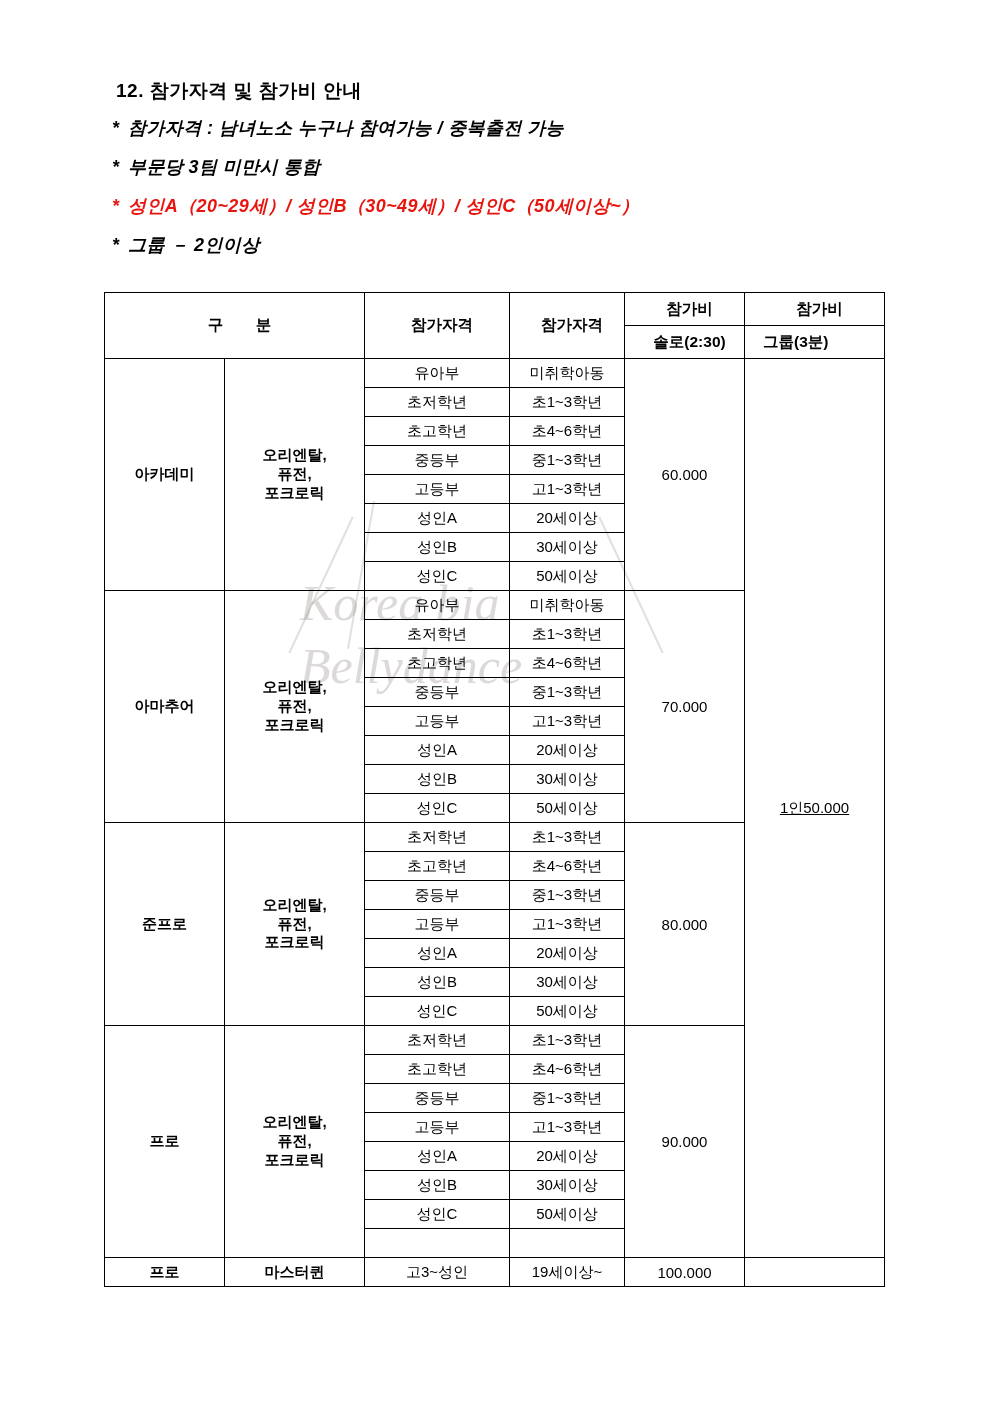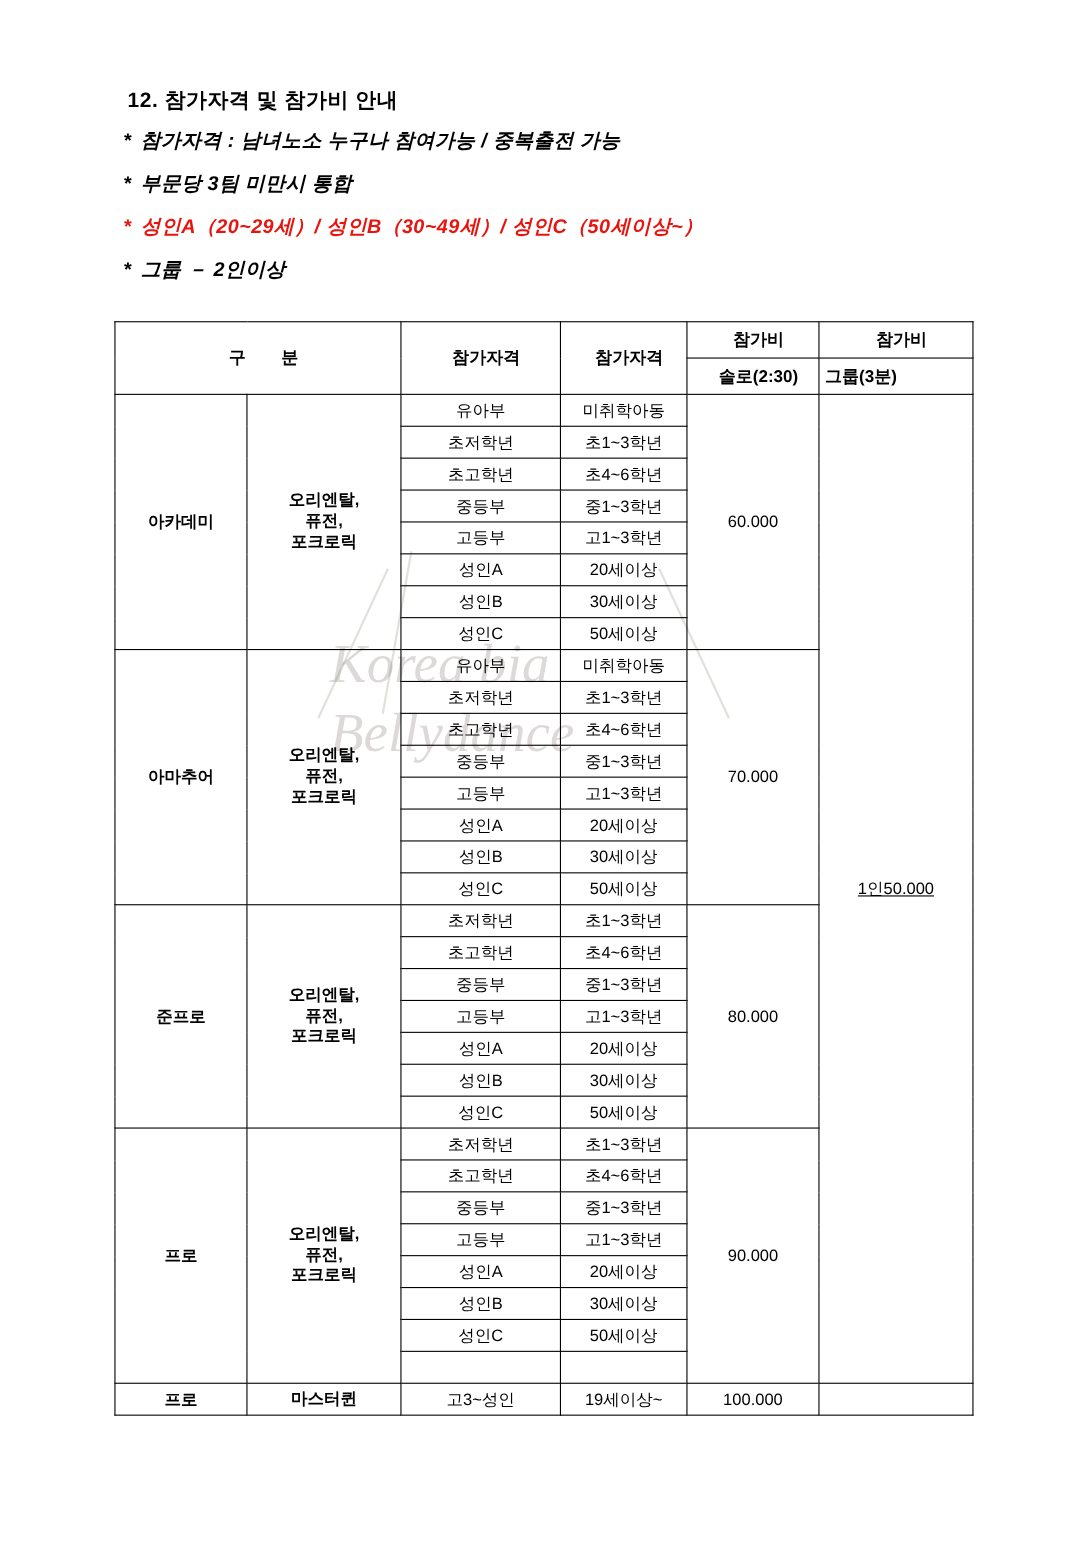--- a/index.html
+++ b/index.html
@@ -148,21 +148,21 @@
     <tbody id="table-body">
         <tr class="hdr-row1">
           <th colspan="2" rowspan="2" class="spaced">구    분</th>
           <th rowspan="2">참가자격</th>
           <th rowspan="2">참가자격</th>
           <th>참가비</th>
           <th>참가비</th>
         </tr>
         <tr class="hdr-row2">
           <th>솔로(2:30)</th>
-          <th style="text-align:left;padding-left:5px">그룹(3분)</th>
+          <th style="text-align:left;padding-left:18px">그룹(3분)</th>
         </tr>
         <tr class="r">
           <td class="grade-cell" rowspan="8">아카데미</td>
           <td class="sub-cell" rowspan="8">오리엔탈,<br>퓨전,<br>포크로릭</td>
           <td>유아부</td>
           <td>미취학아동</td>
           <td class="fee-cell" rowspan="8">60.000</td>
           <td class="group-cell" rowspan="31">1인50.000</td>
         </tr>
         <tr class="r">

